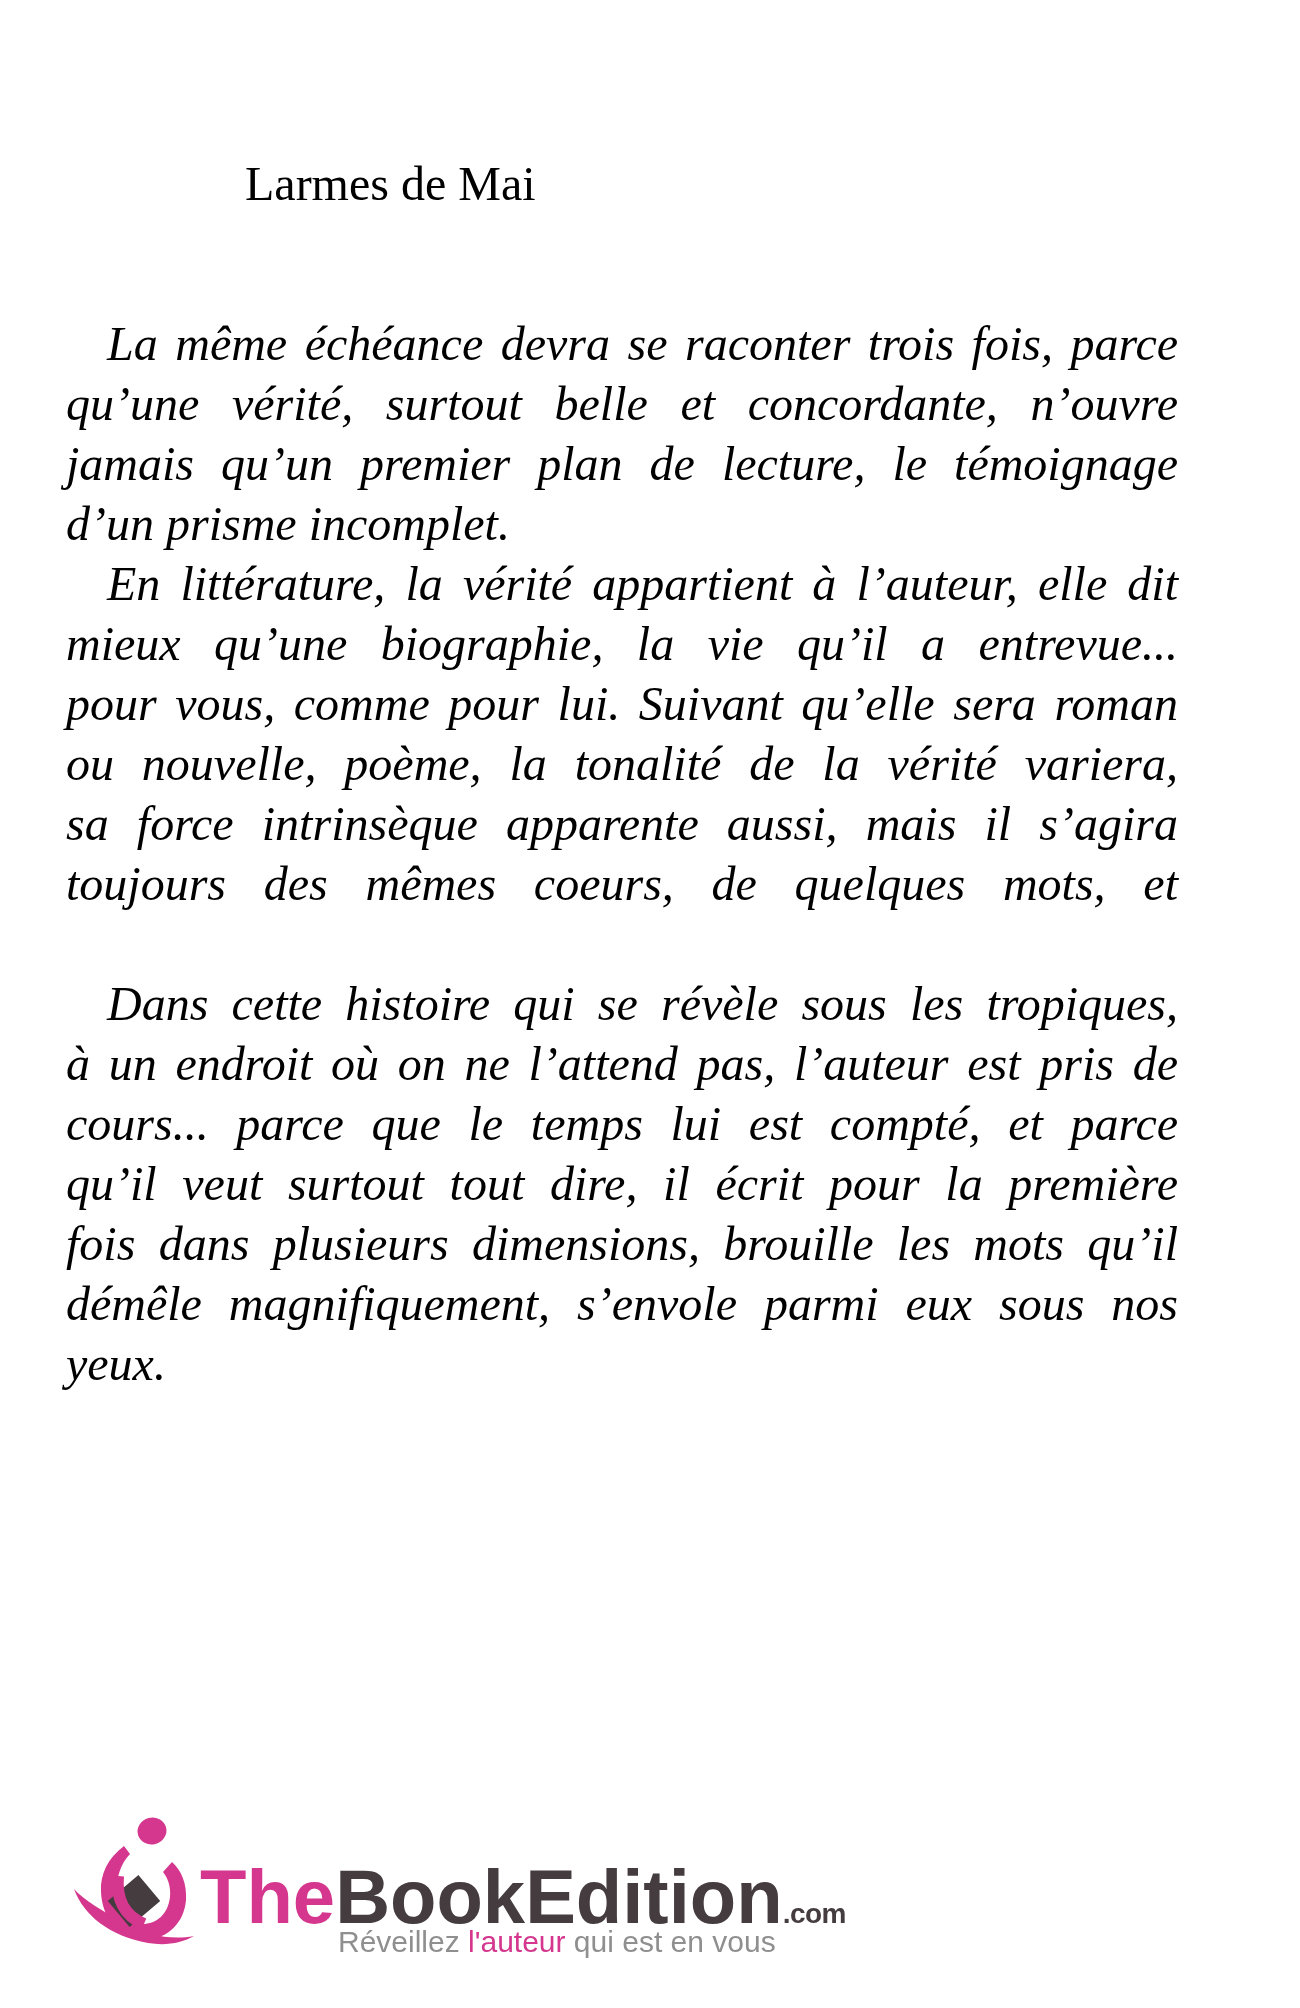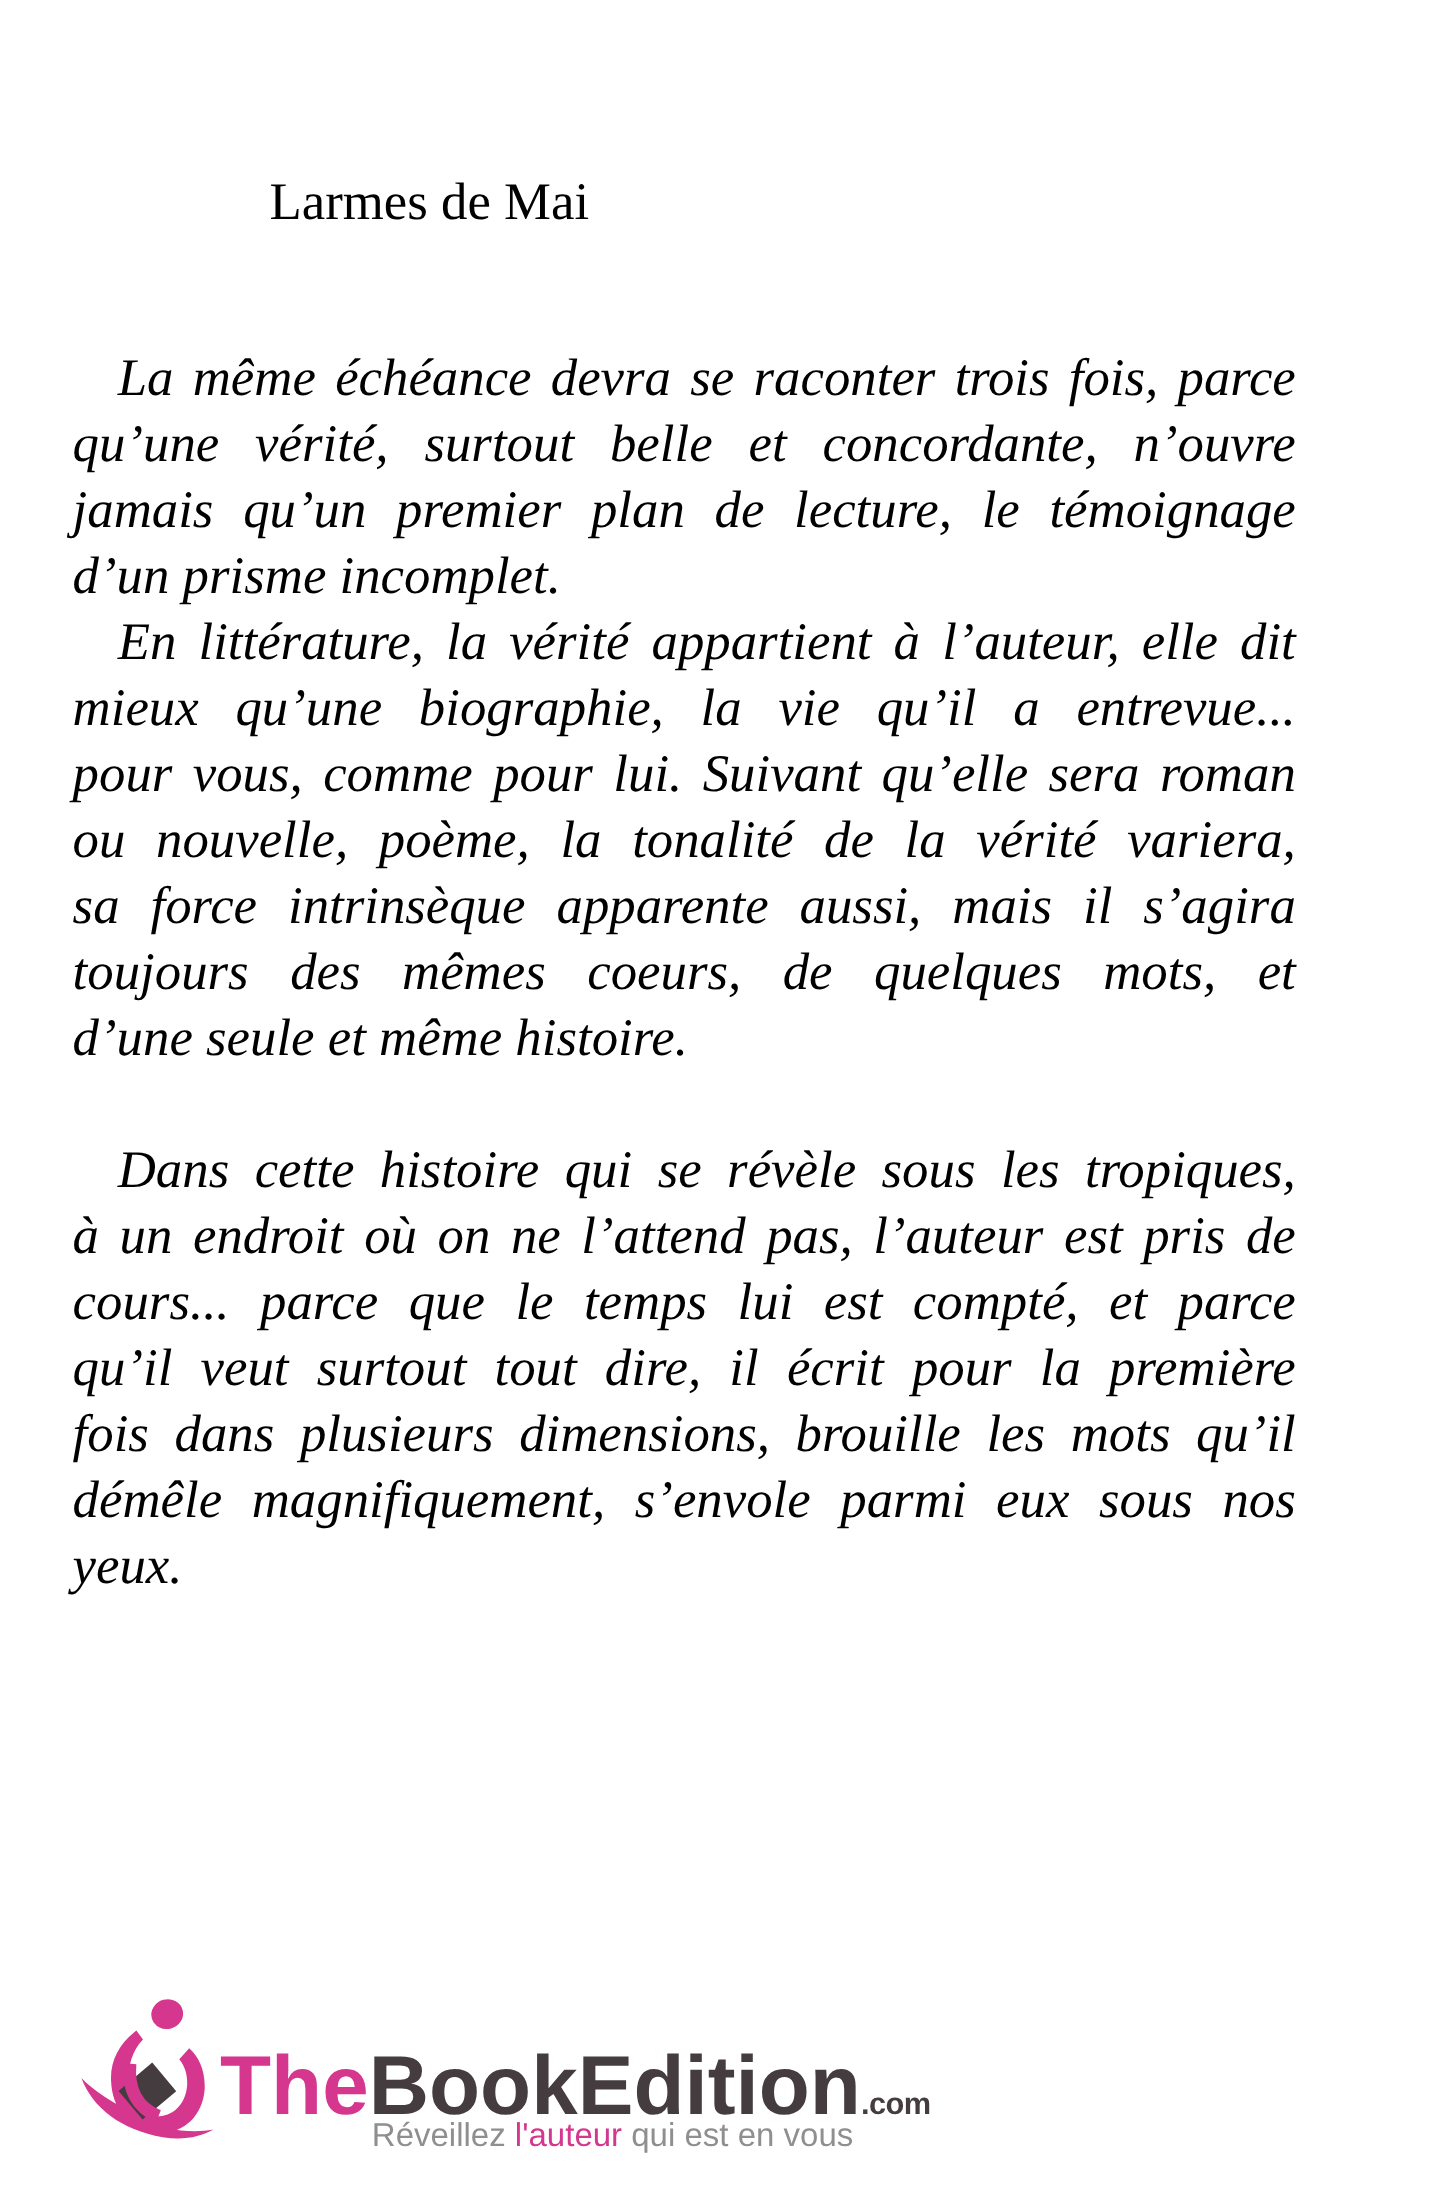--- a/index.html
+++ b/index.html
@@ -100,21 +100,20 @@
       <div class="line indent">La même échéance devra se raconter trois fois, parce</div>
       <div class="line">qu’une vérité, surtout belle et concordante, n’ouvre</div>
       <div class="line">jamais qu’un premier plan de lecture, le témoignage</div>
       <div class="line last">d’un prisme incomplet.</div>
       <div class="line indent">En littérature, la vérité appartient à l’auteur, elle dit</div>
       <div class="line">mieux qu’une biographie, la vie qu’il a entrevue...</div>
       <div class="line">pour vous, comme pour lui. Suivant qu’elle sera roman</div>
       <div class="line">ou nouvelle, poème, la tonalité de la vérité variera,</div>
       <div class="line">sa force intrinsèque apparente aussi, mais il s’agira</div>
       <div class="line">toujours des mêmes coeurs, de quelques mots, et</div>
-      <div class="line last">d’une seule et même histoire.</div>
       <div class="para-gap"></div>
       <div class="line indent">Dans cette histoire qui se révèle sous les tropiques,</div>
       <div class="line">à un endroit où on ne l’attend pas, l’auteur est pris de</div>
       <div class="line">cours... parce que le temps lui est compté, et parce</div>
       <div class="line">qu’il veut surtout tout dire, il écrit pour la première</div>
       <div class="line">fois dans plusieurs dimensions, brouille les mots qu’il</div>
       <div class="line">démêle magnifiquement, s’envole parmi eux sous nos</div>
       <div class="line last">yeux.</div>
     </div>
 

